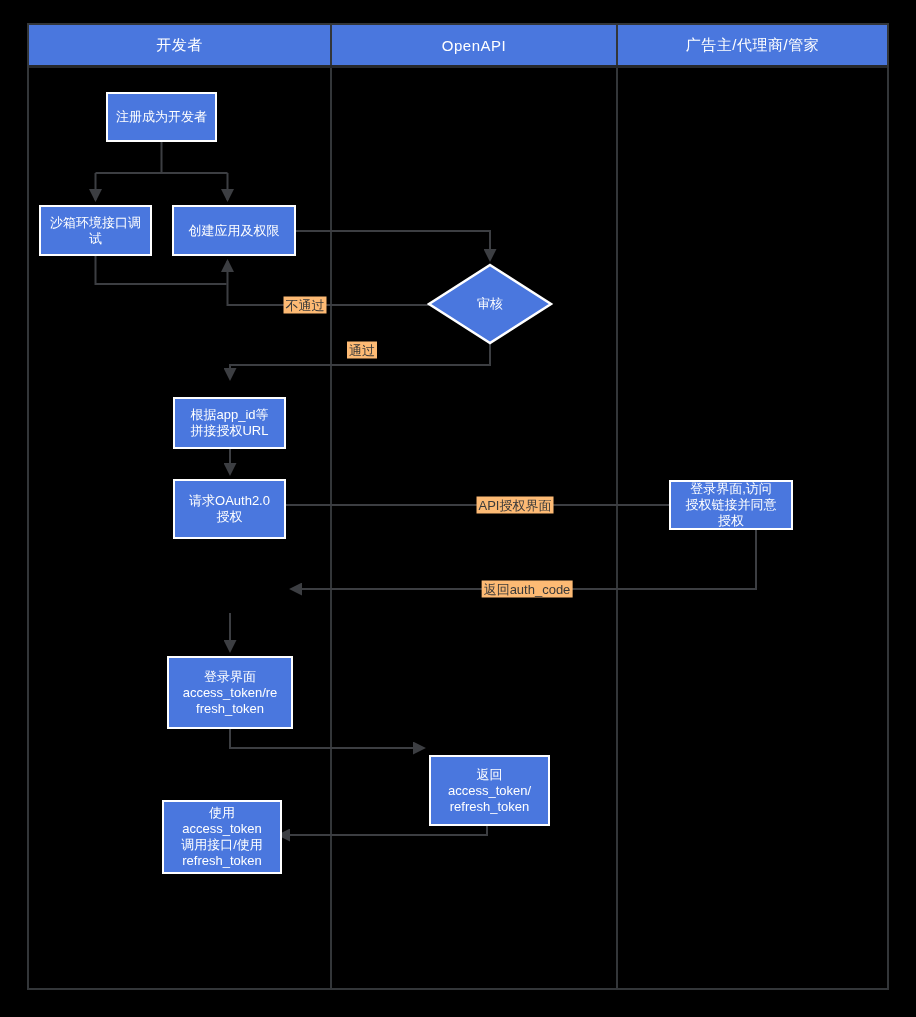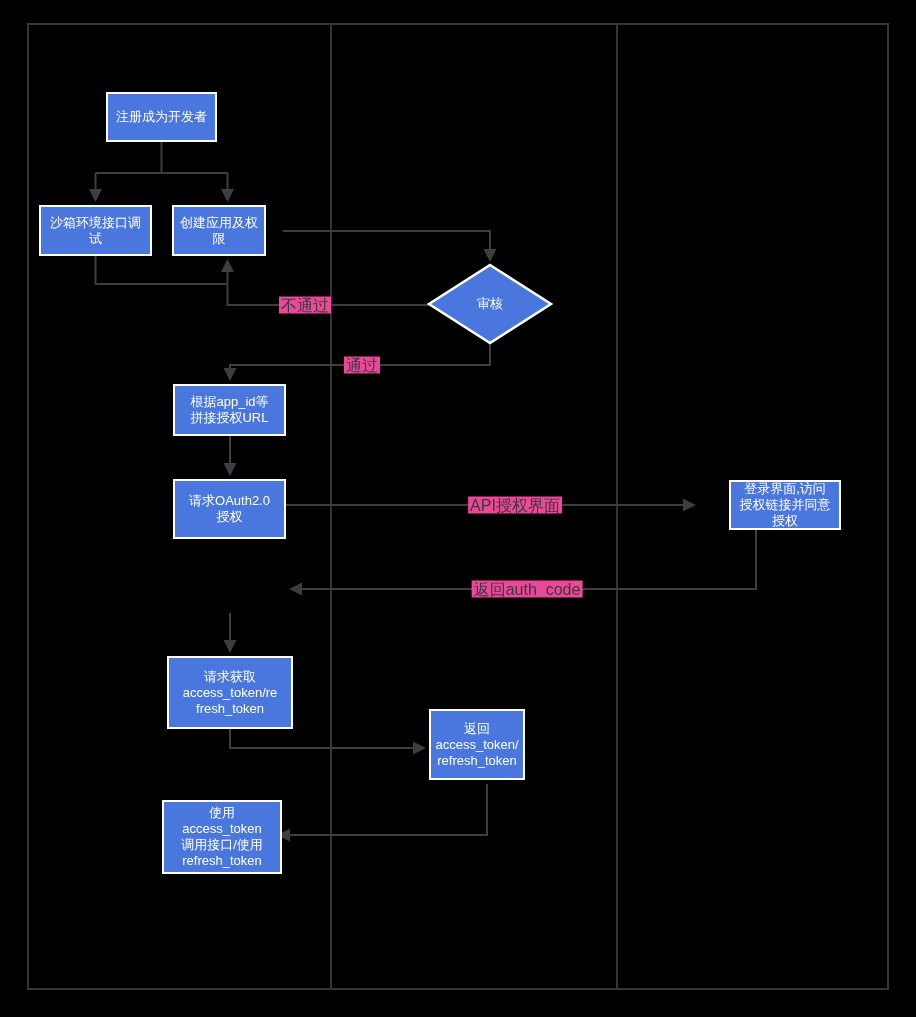--- a/index.html
+++ b/index.html
@@ -34,30 +34,35 @@
     color:#ffffff; font-size:13px; line-height:16px; text-align:center; white-space:pre-line;
     display:flex; align-items:center; justify-content:center; padding:1px 2px;
   }
   .diamond-label {
     position:absolute; transform:translate(-50%,-50%);
     color:#ffffff; font-size:13px; white-space:nowrap;
   }
   
   .edge-label {
     position:absolute; transform:translate(-50%,-50%);
-    background:#ec4899; color:#3a3a3a; font-size:16px; line-height:17px;
+    background:#fdba74; color:#3a3a3a; font-size:13px; line-height:17px;
     padding:0 2px; white-space:nowrap;
   }
 </style>
 </head>
 <body>
 
 <div class="stage">
 
   <div class="lane-table">
+    <div class="lane-headers">
+      <div class="lane-header col-1">开发者</div>
+      <div class="lane-header col-2">OpenAPI</div>
+      <div class="lane-header col-3">广告主/代理商/管家</div>
+    </div>
     <div class="lane-bodies">
       <div class="lane-body col-1"></div>
       <div class="lane-body col-2"></div>
       <div class="lane-body col-3"></div>
     </div>
   </div>
 
   <svg class="edges" viewBox="0 0 916 1017">
     <defs>
       <marker id="arrow" viewBox="0 0 10 10" refX="8.5" refY="5" markerWidth="13" markerHeight="13" markerUnits="userSpaceOnUse" orient="auto-start-reverse">
@@ -77,38 +82,38 @@
     <polyline class="edge" points="756,530 756,589 291,589" marker-end="url(#arrow)"></polyline>
     <polyline class="edge" points="230,613 230,651" marker-end="url(#arrow)"></polyline>
     <polyline class="edge" points="230,729 230,748 424,748" marker-end="url(#arrow)"></polyline>
     <polyline class="edge" points="487,784 487,835 279,835" marker-end="url(#arrow)"></polyline>
     <polygon class="diamond" points="490,265 551,304 490,343 429,304"></polygon>
   </svg>
 
   <div class="node" style="left:39px;top:205px;width:113px;height:51px">沙箱环境接口调
 试</div>
   <div class="node" style="left:106px;top:92px;width:111px;height:50px">注册成为开发者</div>
-  <div class="node" style="left:172px;top:205px;width:94px;height:51px">创建应用及权限</div>
+  <div class="node" style="left:172px;top:205px;width:124px;height:51px">创建应用及权限</div>
   <div class="diamond-label" style="left:490px;top:304px">审核</div>
-  <div class="node" style="left:173px;top:384px;width:113px;height:52px">根据app_id等
+  <div class="node" style="left:173px;top:397px;width:113px;height:52px">根据app_id等
 拼接授权URL</div>
   <div class="node" style="left:173px;top:479px;width:113px;height:60px">请求OAuth2.0
 授权</div>
-  <div class="node" style="left:167px;top:656px;width:126px;height:73px">请求获取
+  <div class="node" style="left:167px;top:656px;width:126px;height:73px">登录界面
 access_token/re
 fresh_token</div>
-  <div class="node" style="left:429px;top:709px;width:96px;height:71px">返回
+  <div class="node" style="left:429px;top:755px;width:121px;height:71px">返回
 access_token/
 refresh_token</div>
   <div class="node" style="left:162px;top:800px;width:120px;height:74px">使用
 access_token
 调用接口/使用
 refresh_token</div>
-  <div class="node" style="left:729px;top:480px;width:112px;height:50px">登录界面,访问
+  <div class="node" style="left:669px;top:480px;width:124px;height:50px">登录界面,访问
 授权链接并同意
 授权</div>
 
   <div class="edge-label" style="left:305px;top:305px">不通过</div>
-  <div class="edge-label" style="left:362px;top:365px">通过</div>
+  <div class="edge-label" style="left:362px;top:350px">通过</div>
   <div class="edge-label" style="left:515px;top:505px">API授权界面</div>
   <div class="edge-label" style="left:527px;top:589px">返回auth_code</div>
 
 </div>
 
 </body></html>

